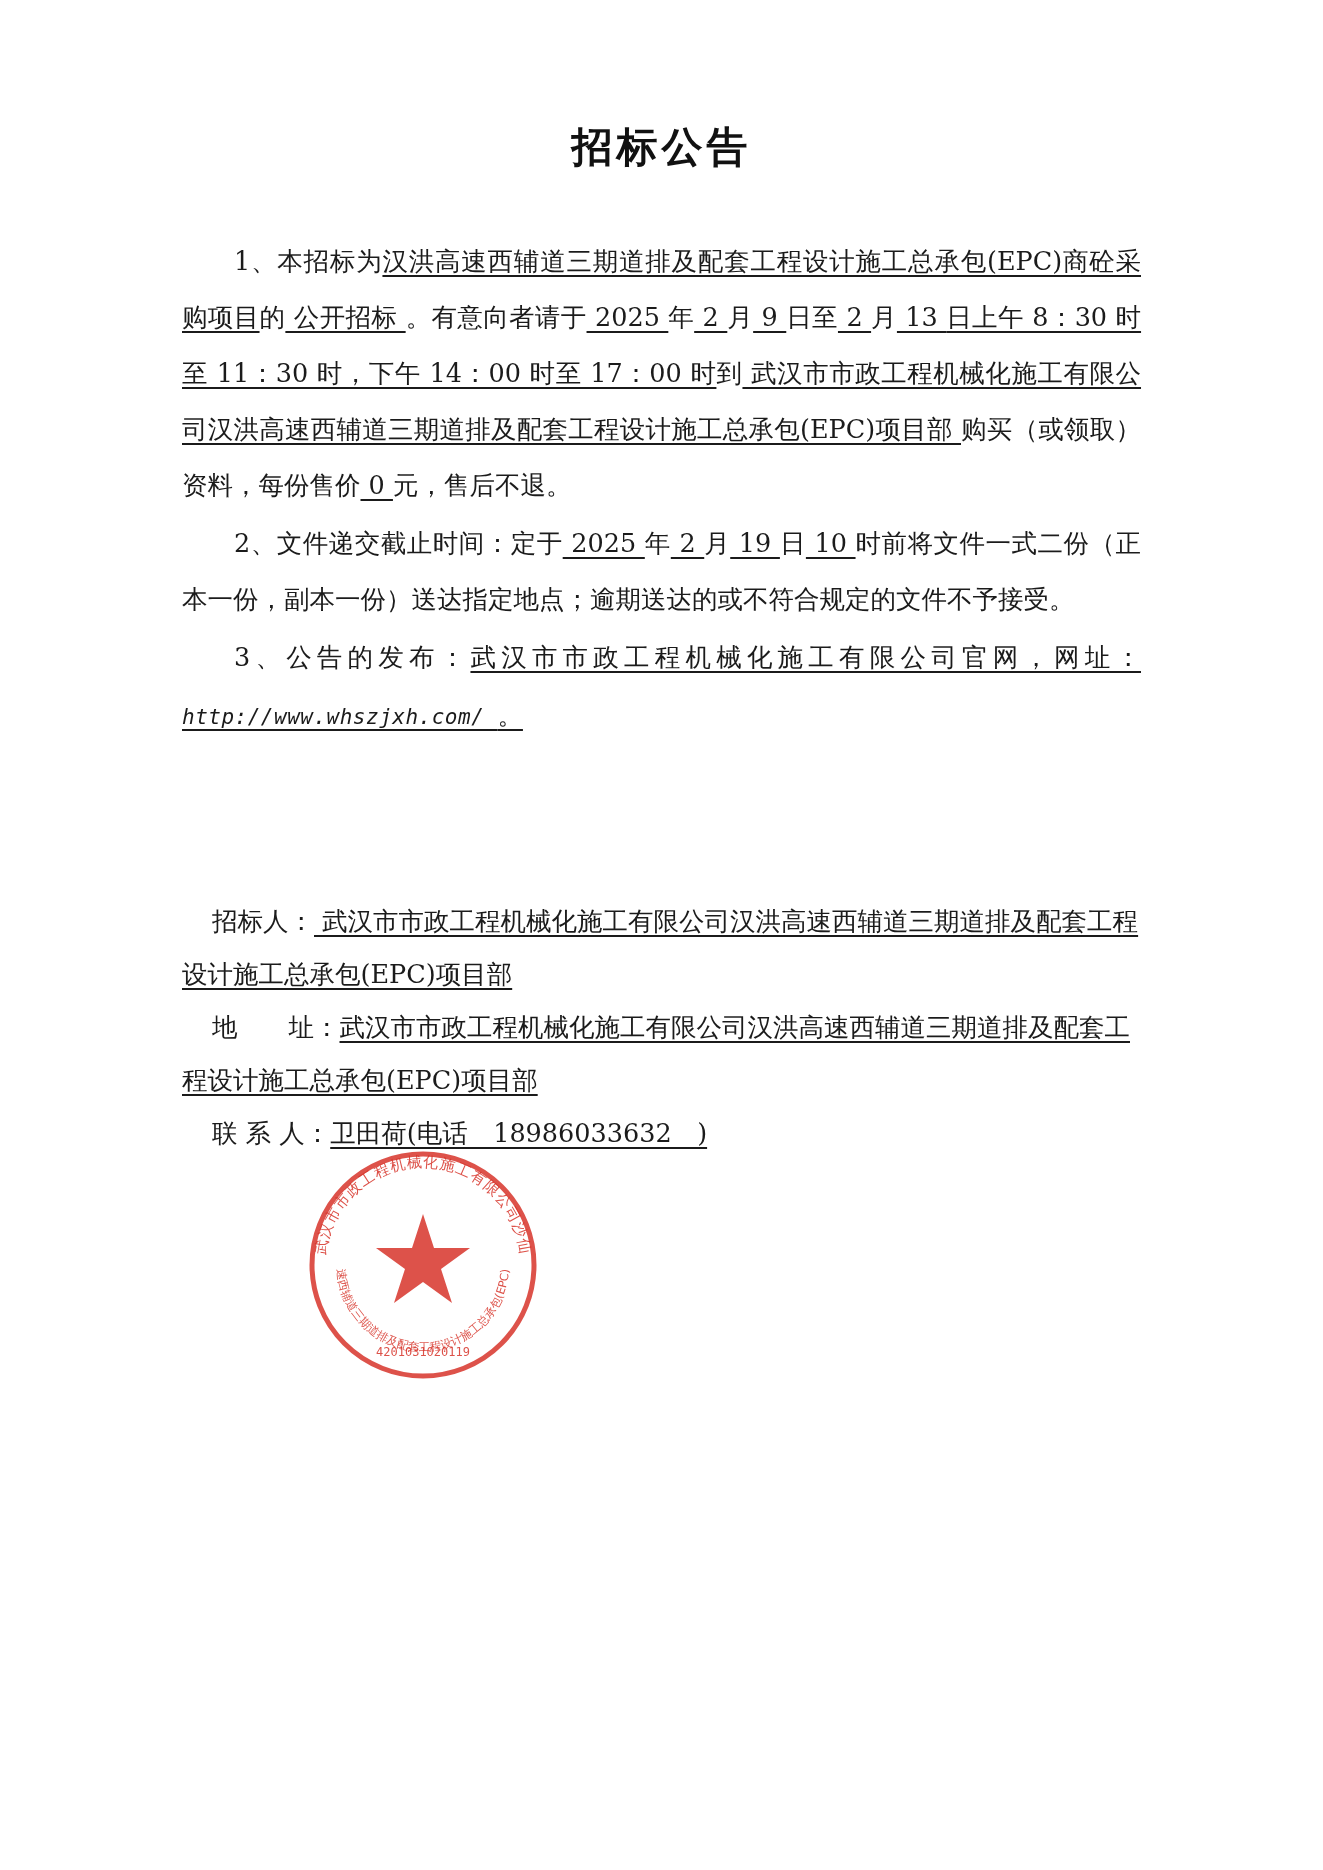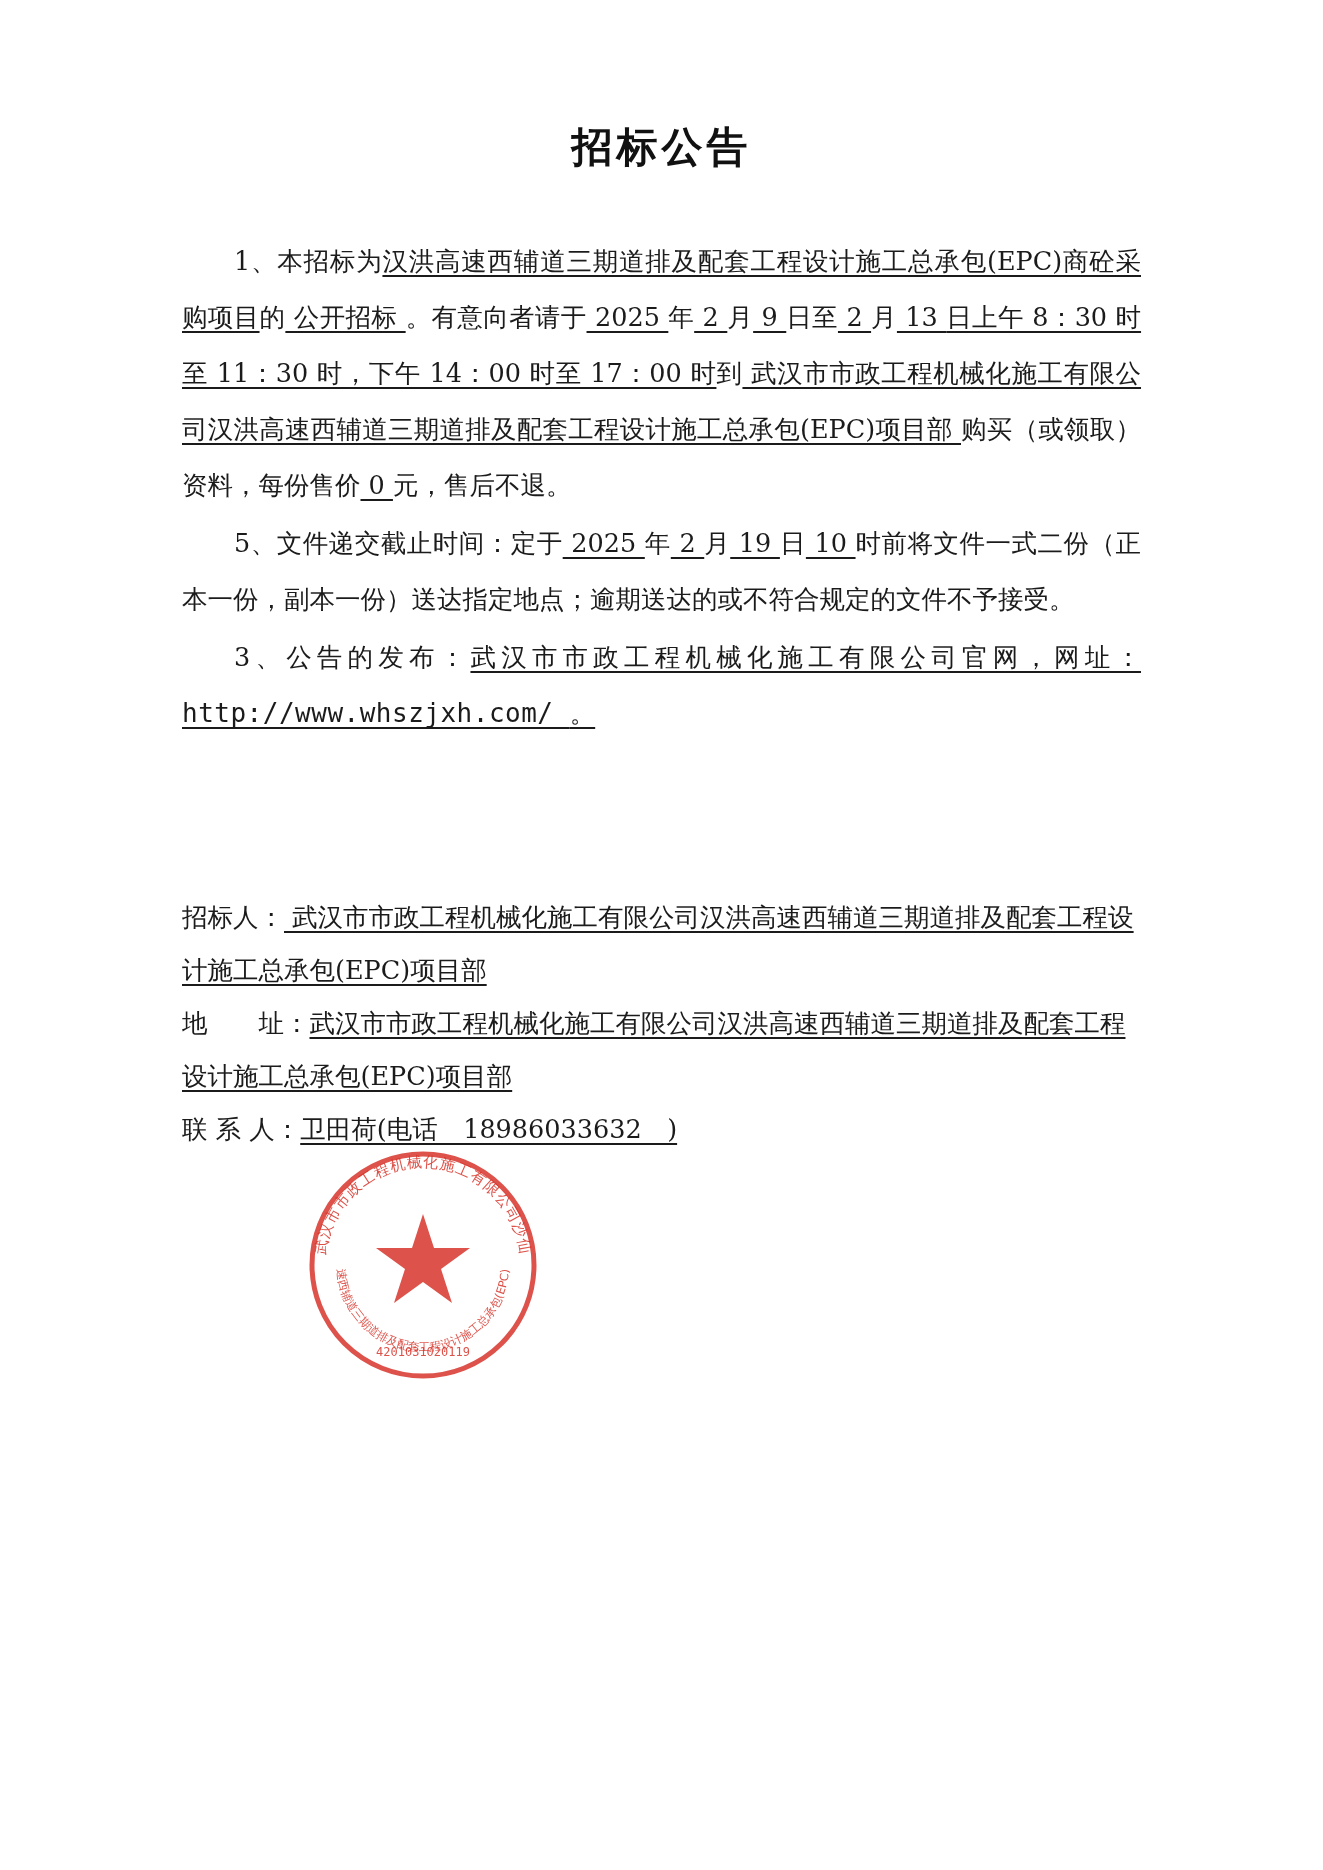--- a/index.html
+++ b/index.html
@@ -40,56 +40,58 @@
   .para {
     margin: 0 0 2px 0;
     text-indent: 52px;
   }
   .u {
     text-decoration: underline;
     text-underline-offset: 5px;
   }
   .mono {
     font-family: "DejaVu Sans Mono", "Liberation Mono", monospace;
-    font-size: 26px;
+    font-size: 21px;
     letter-spacing: 0.5px;
+    font-style: italic;
   }
   .sign-area {
     margin: 150px 182px 0 182px;
     font-size: 25.5px;
     line-height: 53px;
     position: relative;
   }
   .sign-line {
     margin: 0;
     white-space: normal;
   }
   .sign-label {
     white-space: pre;
+    margin-left: 30px;
   }
   .stamp {
     position: absolute;
     left: 300px;
     top: 1022px;
     width: 246px;
     height: 246px;
     pointer-events: none;
   }
   .stamp svg { display: block; }
 </style>
 </head>
 <body>
 
 <div class="page">
 
   <h1 class="doc-title">招标公告</h1>
 
   <div class="body-area">
     <p class="para"><span>1、本招标为</span><span class="u">汉洪高速西辅道三期道排及配套工程设计施工总承包(EPC)商砼采购项目</span><span>的</span><span class="u">  公开招标  </span><span>。有意向者请于</span><span class="u">  2025  </span><span>年</span><span class="u"> 2 </span><span>月</span><span class="u"> 9 </span><span>日至</span><span class="u"> 2 </span><span>月</span><span class="u"> 13 </span><span class="u">日上午 8：30 时至 11：30 时，下午 14：00 时至 17：00 时</span><span>到</span><span class="u">  武汉市市政工程机械化施工有限公司汉洪高速西辅道三期道排及配套工程设计施工总承包(EPC)项目部 </span><span>购买（或领取）资料，每份售价</span><span class="u"> 0 </span><span>元，售后不退。</span></p>
-    <p class="para"><span>5、文件递交截止时间：定于</span><span class="u"> 2025 </span><span>年</span><span class="u"> 2 </span><span>月</span><span class="u"> 19 </span><span>日</span><span class="u">  10  </span><span>时前将文件一式二份（正本一份，副本一份）送达指定地点；逾期送达的或不符合规定的文件不予接受。</span></p>
+    <p class="para"><span>2、文件递交截止时间：定于</span><span class="u"> 2025 </span><span>年</span><span class="u"> 2 </span><span>月</span><span class="u"> 19 </span><span>日</span><span class="u">  10  </span><span>时前将文件一式二份（正本一份，副本一份）送达指定地点；逾期送达的或不符合规定的文件不予接受。</span></p>
     <p class="para"><span>3、公告的发布：</span><span class="u">武汉市市政工程机械化施工有限公司官网，网址：</span><span class="u mono"> http://www.whszjxh.com/ </span><span class="u">。</span></p>
   </div>
 
   <div class="sign-area">
     <p class="sign-line">
       <span class="sign-label">招标人：</span><span class="u"> 武汉市市政工程机械化施工有限公司汉洪高速西辅道三期道排及配套工程设计施工总承包(EPC)项目部              </span>
     </p>
     <p class="sign-line">
       <span class="sign-label">地　　址：</span><span class="u">武汉市市政工程机械化施工有限公司汉洪高速西辅道三期道排及配套工程设计施工总承包(EPC)项目部 </span>
     </p>

